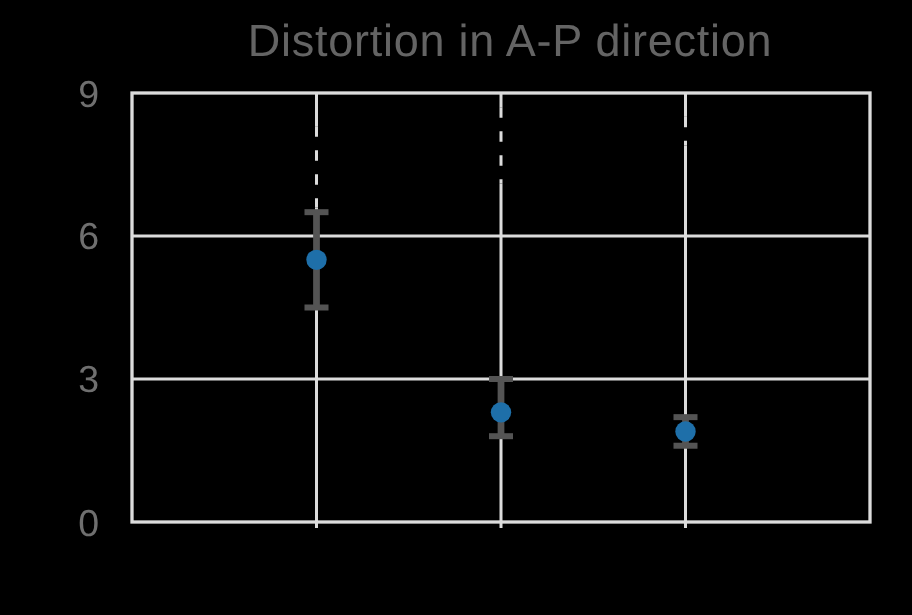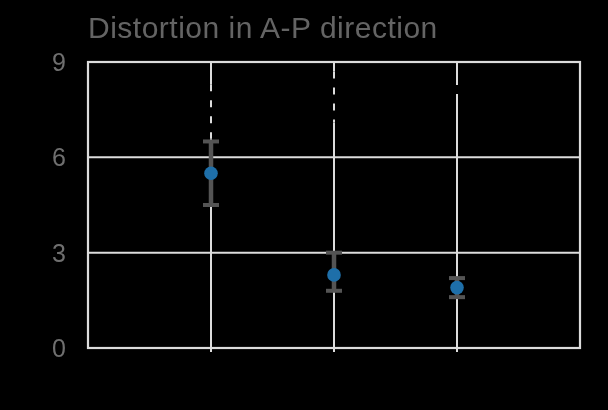--- a/index.html
+++ b/index.html
@@ -13,21 +13,21 @@
     height: 410px;
     background: #000000;
     overflow: hidden;
     font-family: "Liberation Sans", sans-serif;
   }
   #chart-title {
     position: absolute;
     left: 88px;
     right: 16px;
     top: 11px;
-    text-align: left;
+    text-align: center;
     font-size: 30px;
     font-weight: 400;
     letter-spacing: 0.5px;
     color: #646464;
     font-family: "Liberation Sans", sans-serif;
   }
   #chart-svg {
     position: absolute;
     left: 0;
     top: 0;

